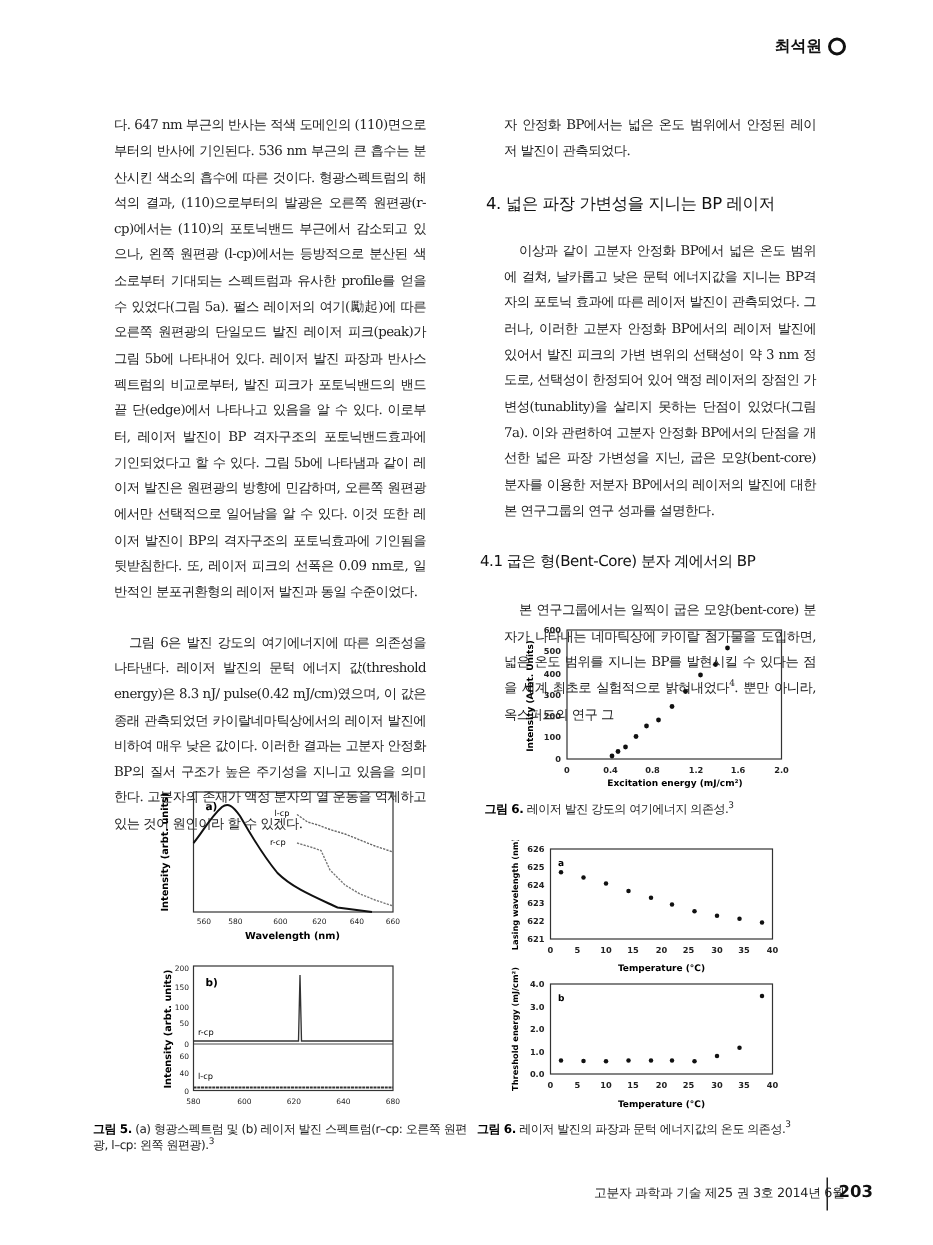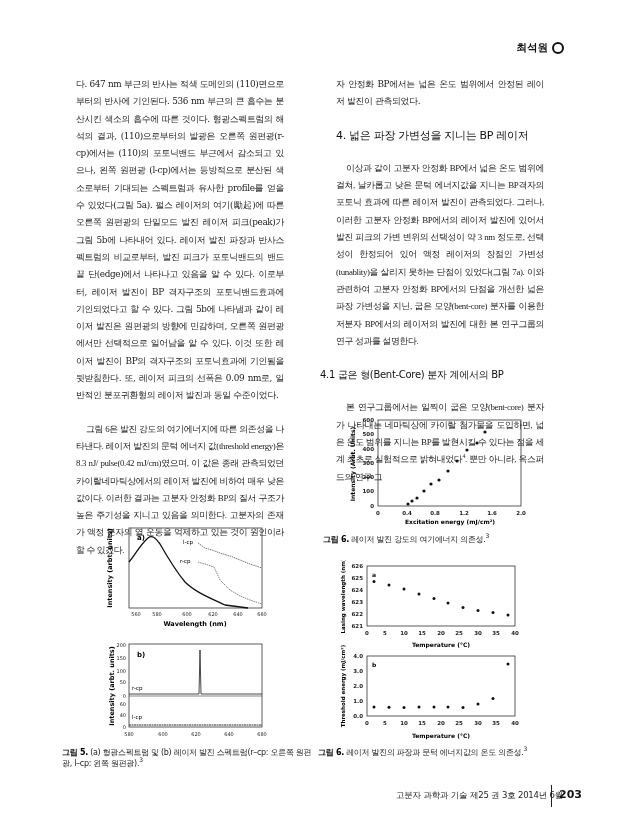--- a/index.html
+++ b/index.html
@@ -1,24 +1,24 @@
 <!DOCTYPE html>
 <html><head>
 <meta charset="utf-8">
 <style>
   html,body{margin:0;padding:0;background:#fff;}
   body{width:622px;height:830px;position:relative;overflow:hidden;font-family:"DejaVu Serif","Liberation Serif",serif;color:#222;}
-  .header-author{position:absolute;top:41px;right:58px;font-family:"DejaVu Sans","Liberation Sans",sans-serif;font-size:10.5px;font-weight:bold;color:#111;display:flex;align-items:center;gap:4px;}
+  .header-author{position:absolute;top:24px;right:58px;font-family:"DejaVu Sans","Liberation Sans",sans-serif;font-size:10.5px;font-weight:bold;color:#111;display:flex;align-items:center;gap:4px;}
   .ring{width:8px;height:8px;border:2.5px solid #111;border-radius:50%;display:inline-block;}
   .col{position:absolute;font-size:8.9px;line-height:17.3px;text-align:justify;letter-spacing:-0.35px;}
   .col p{margin:16px;}
-  .col p.ind{text-indent:10px;font-family:Liberation Serif, serif;}
+  .col p.ind{text-indent:10px;}
   #left{left:60px;top:60px;width:240px;}
   #right{left:320px;top:60px;width:240px;}
-  .sec-h{font-family:"DejaVu Sans","Liberation Sans",sans-serif;font-size:11px;font-weight:normal;margin:16px 0 10px 16px;letter-spacing:-0.3px;color:#111;}
+  .sec-h{font-family:"DejaVu Sans","Liberation Sans",sans-serif;font-size:11px;font-weight:normal;margin:16px 0 10px 4px;letter-spacing:-0.3px;color:#111;}
   .subsec-h{font-family:"DejaVu Sans","Liberation Sans",sans-serif;font-size:10px;margin:12px 0 2px 0;letter-spacing:-0.3px;color:#111;}
   sup{font-size:6px;line-height:0;}
   .caption{position:absolute;font-family:"DejaVu Sans","Liberation Sans",sans-serif;font-size:8px;line-height:11px;color:#222;letter-spacing:-0.3px;}
   .caption b{font-weight:bold;color:#000;}
   svg text{font-family:"DejaVu Sans","Liberation Sans",sans-serif;}
   .footer{position:absolute;top:790px;left:396px;font-family:"DejaVu Sans","Liberation Sans",sans-serif;font-size:8.5px;color:#222;letter-spacing:-0.2px;}
   .footer-sep{position:absolute;left:551px;top:785px;width:1px;height:22px;background:#222;}
   .page-num{position:absolute;left:559px;top:788px;font-family:"DejaVu Sans","Liberation Sans",sans-serif;font-size:11px;font-weight:bold;color:#111;}
 </style>
 </head>

